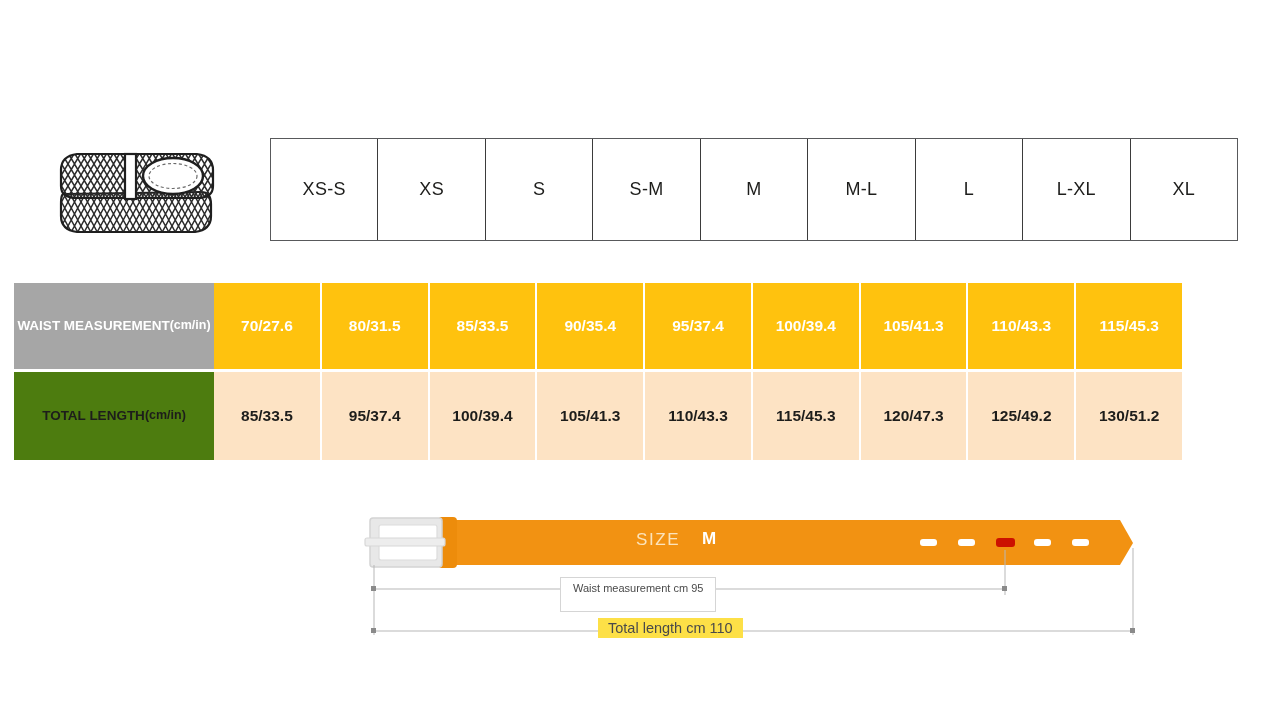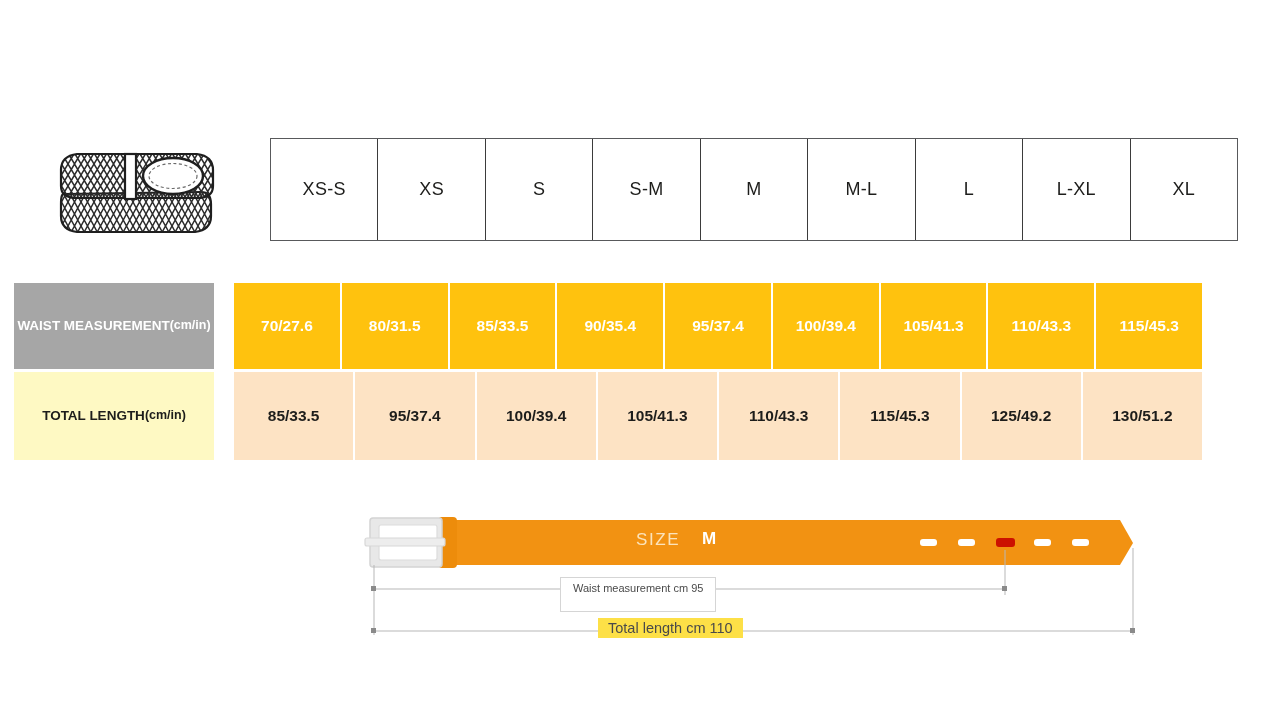--- a/index.html
+++ b/index.html
@@ -65,25 +65,24 @@
     box-sizing: border-box;
     display: flex;
     align-items: center;
     justify-content: center;
     text-align: center;
     font-weight: bold;
     font-size: 13.5px;
     line-height: 1.7;
   }
   #waist-label { background: #a6a6a6; color: #ffffff; }
-  #length-label { background: #fef9c3; color: #1d1d1b; }
+  #length-label { background: #4d7c0f; color: #1d1d1b; }
   .row-label .unit { font-size: 12.5px; font-weight: bold; }
 
   .row-cells {
-    margin-left: 20px;
     width: 968px;
     display: flex;
     border-radius: 8px;
   }
   .row-cells .dcell {
     flex: 1 1 0;
     box-sizing: border-box;
     display: flex;
     align-items: center;
     justify-content: center;
@@ -202,20 +201,21 @@
     <span>TOTAL LENGTH</span>
     <span class="unit">(cm/in)</span>
   </div>
   <div class="row-cells">
     <div class="dcell">85/33.5</div>
     <div class="dcell">95/37.4</div>
     <div class="dcell">100/39.4</div>
     <div class="dcell">105/41.3</div>
     <div class="dcell">110/43.3</div>
     <div class="dcell">115/45.3</div>
+    <div class="dcell">120/47.3</div>
     <div class="dcell">125/49.2</div>
     <div class="dcell">130/51.2</div>
   </div>
 </div>
 
 <div id="belt-diagram">
   <svg width="820" height="160" viewBox="0 0 820 160">
 
     <path d="M88,20 L770,20 L783,43 L770,65 L88,65 Z" fill="#f29212"></path>
 

